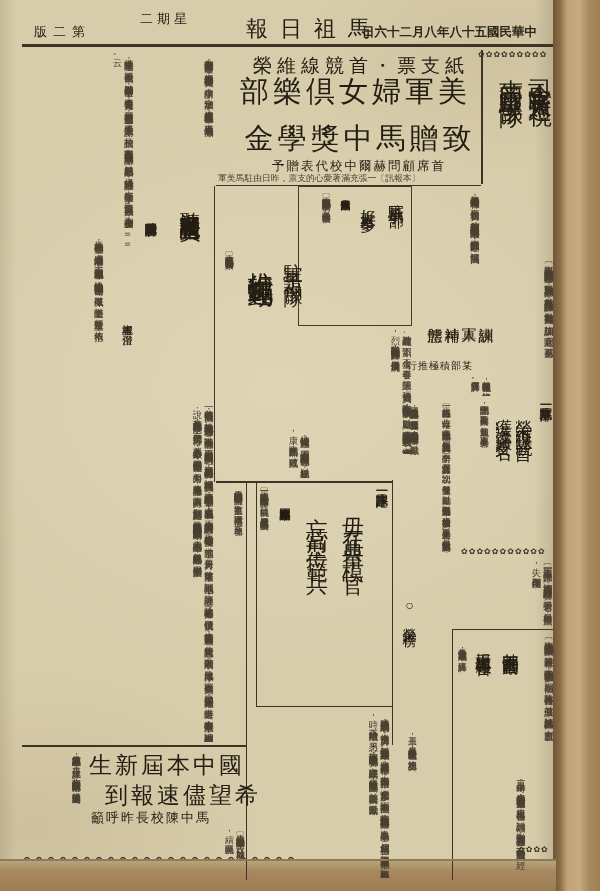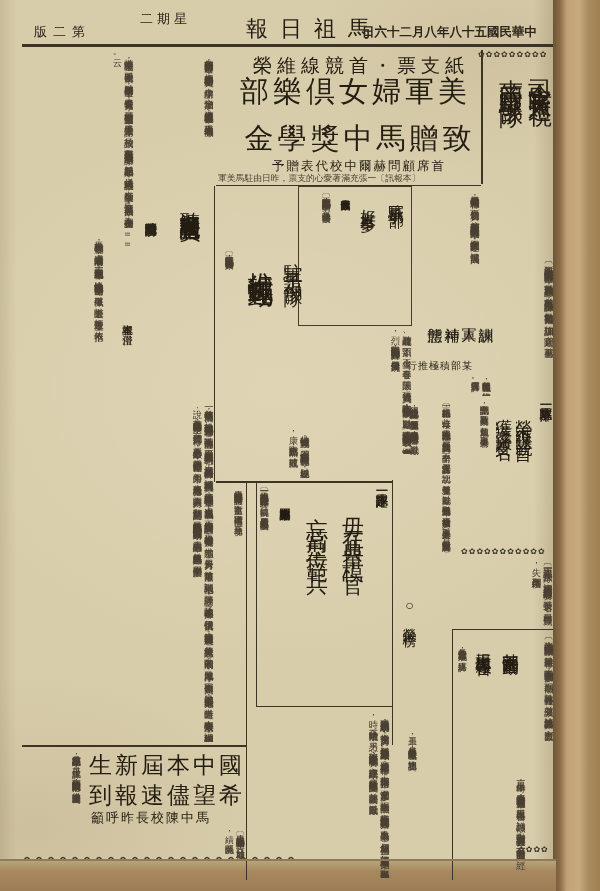--- a/index.html
+++ b/index.html
@@ -111,21 +111,21 @@
 <div class="abs v h" style="left:372px;top:484px;width:18px;height:112px;font-size:12.5px">零一一八部隊評定</div>
 <div class="abs v h" style="left:334px;top:500px;width:34px;height:206px;font-size:22px;letter-spacing:11px">毋在典單模官</div>
 <div class="abs v h" style="left:298px;top:500px;width:34px;height:206px;font-size:22px;letter-spacing:11px">忘莒型位範兵</div>
 <div class="abs v h" style="left:272px;top:500px;width:20px;height:152px;font-size:11px">小型康樂軍歌教唱亦經評定</div>
 <div class="abs v bd2" style="left:248px;top:484px;width:22px;height:218px">〔本報訊〕零一一八部隊年度毋忘在莒運動考核評定，日前揭曉，成績優異單位及個人均頒獎表揚。</div>
 <div class="abs v bd" style="left:248px;top:712px;width:142px;height:166px">獲獎的戰士們紛紛表示，今後當更加努力，以報答長官的愛護與鼓勵。頒獎典禮於昨日上午舉行，由部隊長親自主持，全體官兵參加，場面隆重熱烈，部隊長致詞勉勵官兵見賢思齊，人人爭取榮譽，個個成為模範，使部隊成為一支攻無不克、戰無不勝的勁旅，典禮歷時一小時，至十二時始禮成。另悉：該部小型康樂及軍歌教唱競賽，亦經評定成績，優勝單位除頒發獎品外，並公開表揚，以資鼓勵云。</div>
 <div class="abs rule" style="left:246px;top:482px;width:1px;height:398px"></div>
 
 <div class="abs rule" style="left:22px;top:745px;width:224px;height:1.5px"></div>
 <div class="abs h" style="left:88px;top:750px;width:158px;height:28px;font-size:23px;letter-spacing:3px;text-align:center">生新屆本中國</div>
-<div class="abs h" style="left:88px;top:780px;width:158px;height:28px;font-size:23px;letter-spacing:3px;text-align:center">到報速儘望希</div>
+<div class="abs h" style="left:104px;top:780px;width:158px;height:28px;font-size:23px;letter-spacing:3px;text-align:center">到報速儘望希</div>
 <div class="abs h" style="left:80px;top:809px;width:142px;height:16px;font-size:13px;letter-spacing:2px;text-align:center">籲呼昨長校陳中馬</div>
 <div class="abs v bd2" style="left:84px;top:828px;width:162px;height:33px">〔本報訊〕馬祖立初級中學本屆新生，已於日前放榜，陳校長昨籲請錄取新生儘速辦理報到手續，以免向隅。</div>
 <div class="abs v bd2" style="left:24px;top:748px;width:58px;height:112px">該校訂本月二十九日開學，十月一日正式上課，新生報到時須繳驗成績單及戶口名簿，手續從速辦理為要。</div>
 
 <div class="abs" style="left:24px;top:850px;width:276px;height:9px">
   <svg width="276" height="9" viewBox="0 0 276 9">
       <path d="M0 5 q3 -5 6 0 t6 0 t6 0 t6 0 t6 0 t6 0 t6 0 t6 0 t6 0 t6 0 t6 0 t6 0 t6 0 t6 0 t6 0 t6 0 t6 0 t6 0 t6 0 t6 0 t6 0 t6 0 t6 0 t6 0 t6 0 t6 0 t6 0 t6 0 t6 0 t6 0 t6 0 t6 0 t6 0 t6 0 t6 0 t6 0 t6 0 t6 0 t6 0 t6 0 t6 0 t6 0 t6 0 t6 0 t6 0" stroke="#453c2d" stroke-width="1.3" fill="none"></path>
     </svg>
 </div>
 <div class="abs" style="left:0;top:859px;width:556px;height:2px;background:#8f7b58"></div>

